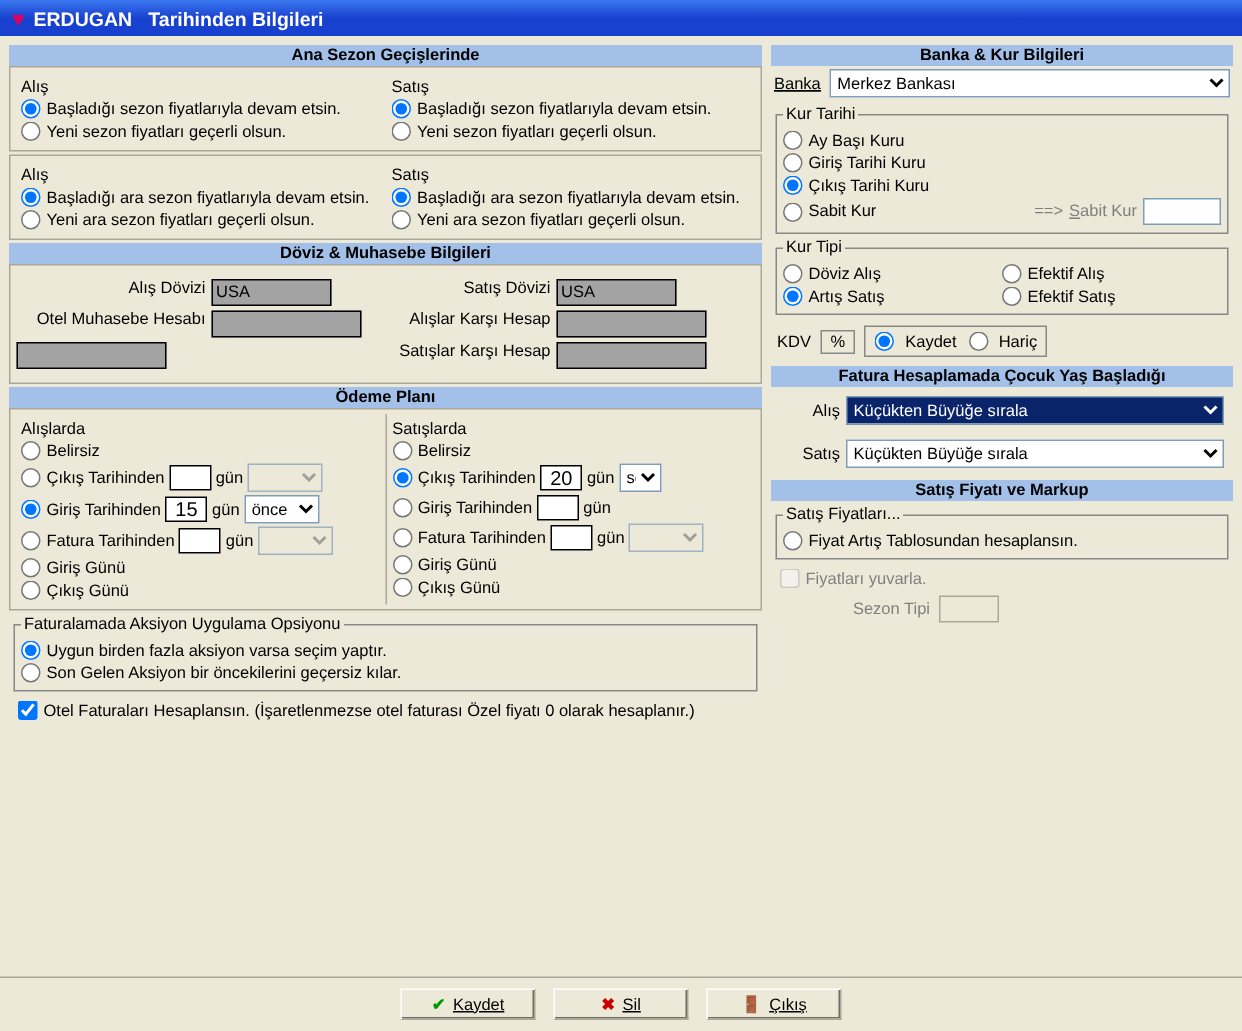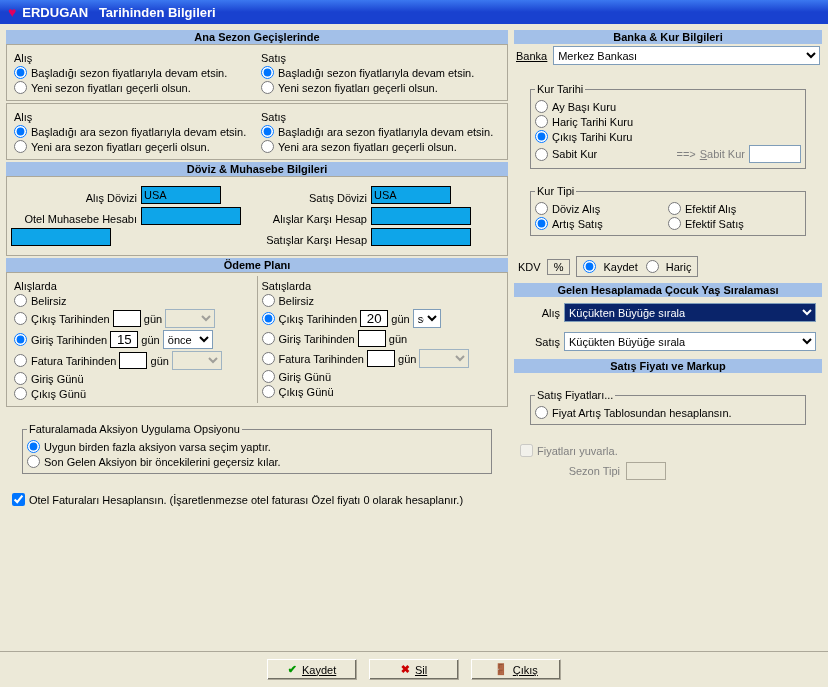--- a/index.html
+++ b/index.html
@@ -65,42 +65,42 @@
   margin: 2px 0 1px 0;
 }
 .radio-row {
   display: flex;
   align-items: center;
   padding: 1px 0;
 }
 .radio-row input[type=radio] { margin-right: 4px; }
 .form-row {
   display: flex;
-  align-items: flex-end;
+  align-items: flex-start;
   margin: 3px 0;
 }
 .form-row .lbl {
   text-align: right;
   padding-right: 4px;
   flex: 0 0 130px;
 }
 .form-row input[type=text], .form-row select {
   border: 1px solid #7f9db9;
   font-size: 11px;
   padding: 1px 2px;
-  background: #0ea5e9;
+  background: #a3a3a3;
   height: 18px;
 }
 .inp-sm { width: 28px; text-align: center; border: 1px solid #000 !important; }
 .inp-md { width: 80px; }
 .inp-lg { width: 100px; }
 select.disabled { background: #ece9d8; }
 fieldset {
   border: 1px solid #888;
-  margin: 16px;
+  margin: 3px;
   padding: 4px;
 }
 fieldset legend { font-size: 11px; padding: 0 2px; }
 .row-plain {
   display: flex;
   align-items: center;
   padding: 2px;
 }
 .row-plain .lbl-r {
   text-align: right;
@@ -329,21 +329,21 @@
       </div>
 
       <fieldset>
         <legend>Kur Tarihi</legend>
         <div class="radio-row">
             <input type="radio" style="">
             <span>Ay Başı Kuru</span>
           </div>
         <div class="radio-row">
             <input type="radio" style="">
-            <span>Hariç Tarihi Kuru</span>
+            <span>Giriş Tarihi Kuru</span>
           </div>
         <div class="radio-row">
             <input type="radio" checked="" style="">
             <span>Çıkış Tarihi Kuru</span>
           </div>
         <div class="radio-row">
           <input type="radio" style="">
             <span>Sabit Kur</span>
           <span style="flex:1"></span>
           <span class="disabled-text">==&gt;</span>
@@ -381,21 +381,21 @@
       <div class="kdv-row">
         <span>KDV</span>
         <span style="border:1px solid #888; padding:1px 6px;">%</span>
         <span class="kdv-box">
           <span class="radio-row"><input type="radio" checked="" style="">&nbsp;<span>Kaydet</span></span>
           <span class="radio-row"><input type="radio" style="">&nbsp;<span>Hariç</span></span>
         </span>
       </div>
     </div>
 
-    <div class="section-title">Gelen Hesaplamada Çocuk Yaş Sıralaması</div>
+    <div class="section-title">Fatura Hesaplamada Çocuk Yaş Başladığı</div>
     <div class="panel" style="padding:4px;">
       <div class="row-plain">
         <span class="lbl-r">Alış</span>
         <select style="flex:1;background:#0a246a;color:#fff"><option>Küçükten Büyüğe sırala</option></select>
       </div>
       <div class="row-plain" style="margin-top:6px">
         <span class="lbl-r">Satış</span>
         <select style="flex:1"><option>Küçükten Büyüğe sırala</option></select>
       </div>
     </div>

